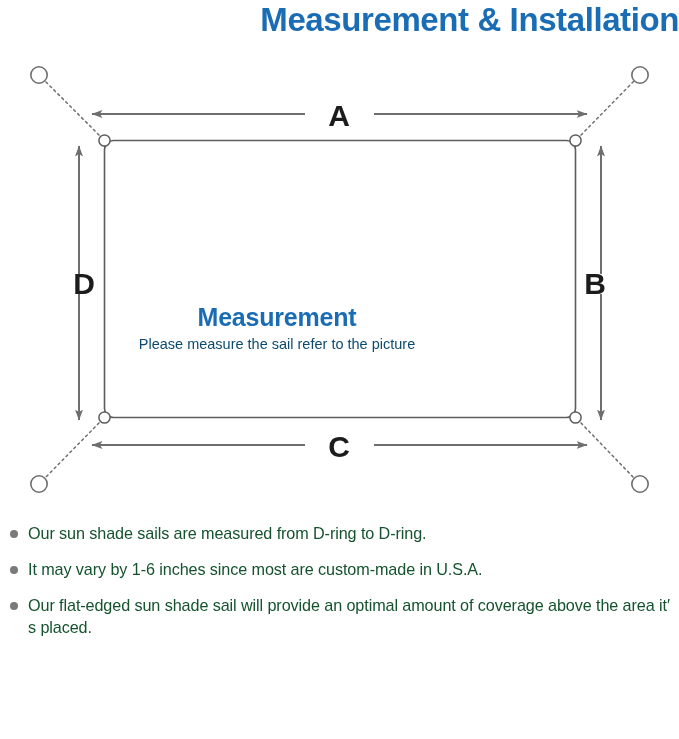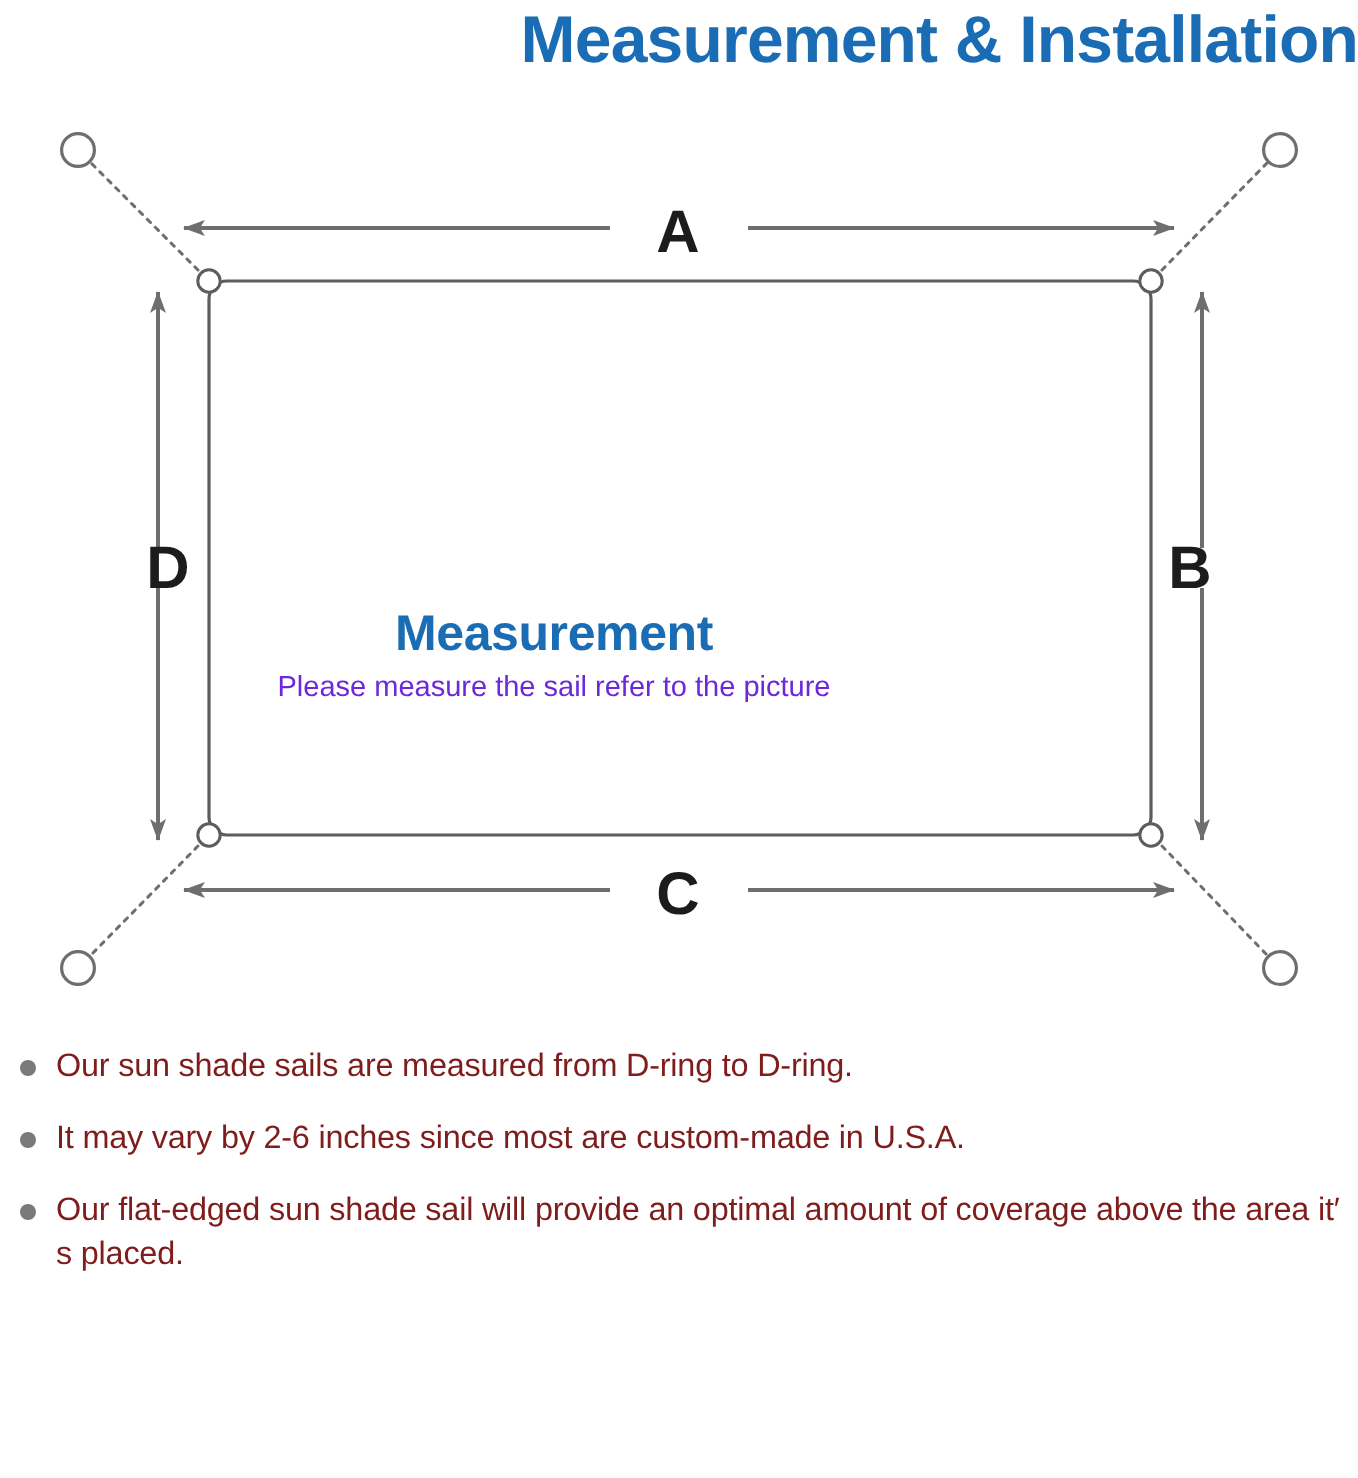--- a/index.html
+++ b/index.html
@@ -57,40 +57,40 @@
   }
   #center-caption .m-title {
     font-size: 25px;
     font-weight: bold;
     color: #1a6db4;
     letter-spacing: -0.2px;
     line-height: 30px;
   }
   #center-caption .m-sub {
     font-size: 14.5px;
-    color: #6d28d9;
+    color: #0c4a6e;
     line-height: 22px;
     margin-top: 1px;
   }
 
   
   #notes {
     position: absolute;
     left: 0;
     top: 522px;
     width: 679px;
     height: 217px;
   }
   .note {
     position: relative;
     padding-left: 28px;
     margin-bottom: 14px;
     font-size: 16.2px;
     line-height: 22px;
-    color: #7f1d1d;
+    color: #14532d;
     letter-spacing: -0.1px;
   }
   .note .dot {
     position: absolute;
     left: 10px;
     top: 8px;
     width: 8px;
     height: 8px;
     border-radius: 50%;
     background: #7a7a7a;
@@ -154,19 +154,19 @@
   </div>
 </div>
 
 <div id="notes">
   <div class="note">
     <span class="dot"></span>
     <span class="txt">Our sun shade sails are measured from D-ring to D-ring.</span>
   </div>
   <div class="note">
     <span class="dot"></span>
-    <span class="txt">It may vary by 2-6 inches since most are custom-made in U.S.A.</span>
+    <span class="txt">It may vary by 1-6 inches since most are custom-made in U.S.A.</span>
   </div>
   <div class="note">
     <span class="dot"></span>
     <span class="txt">Our flat-edged sun shade sail will provide an optimal amount of coverage above the area it′ s placed.</span>
   </div>
 </div>
 
 </body></html>

